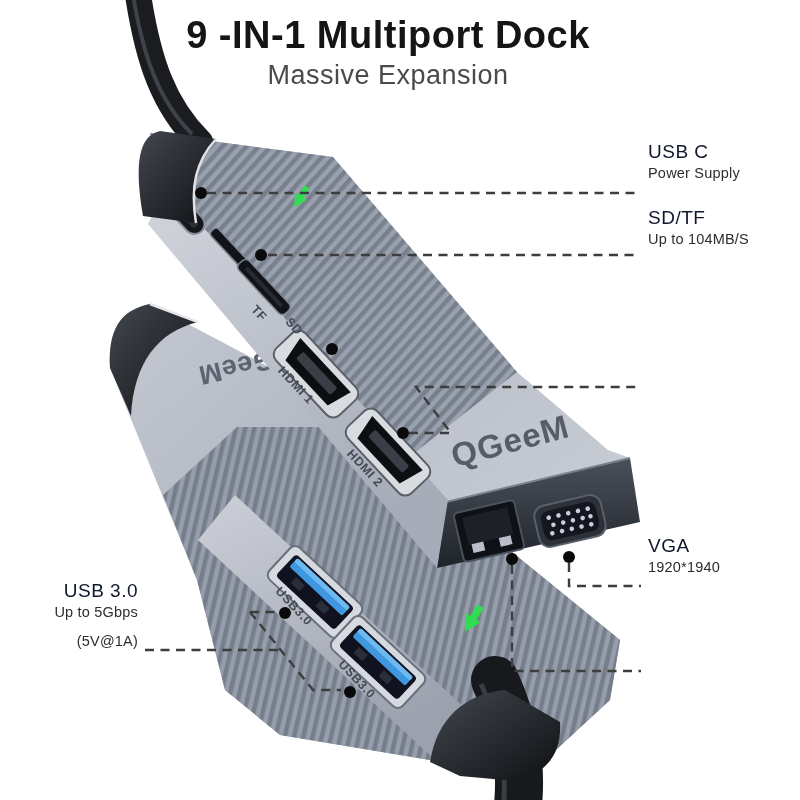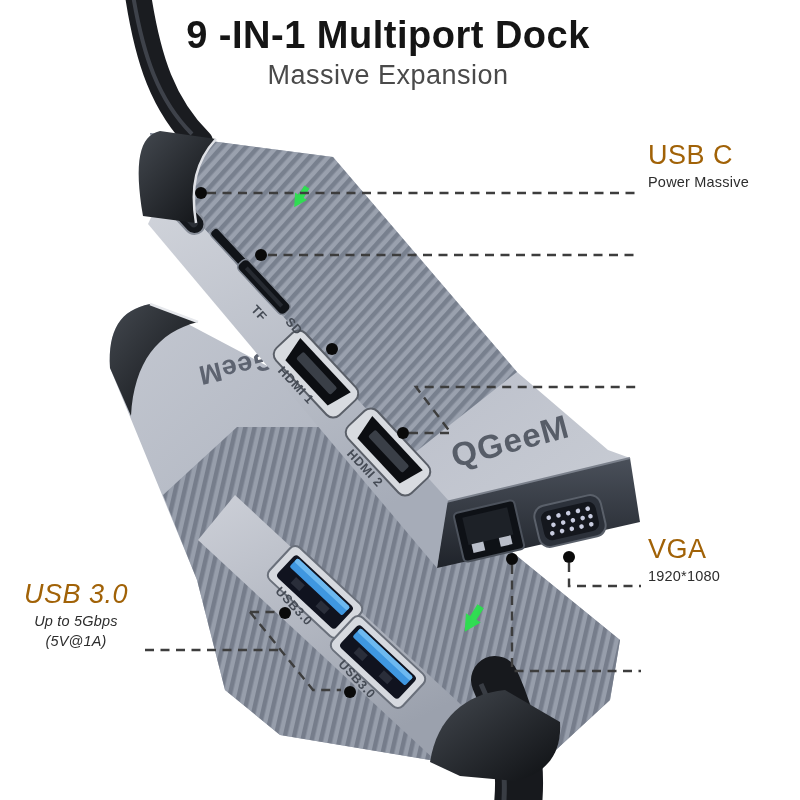--- a/index.html
+++ b/index.html
@@ -4,24 +4,24 @@
 <style>
   html,body{margin:0;padding:0;background:#ffffff;}
   .scene{position:relative;width:800px;height:800px;background:#ffffff;overflow:hidden;
          font-family:"Liberation Sans",sans-serif;}
   svg{position:absolute;left:0;top:0;}
   .title-wrap{position:absolute;left:0;top:14px;width:800px;text-align:center;
               transform:translateX(-12px);z-index:5;}
   .title-main{font-size:38px;font-weight:700;color:#151515;letter-spacing:.5px;}
   .title-sub{font-size:27px;font-weight:400;color:#4a4a4a;margin-top:3px;letter-spacing:.5px;}
   .callout{position:absolute;z-index:6;}
-  .co-main{font-size:27px;font-weight:400;color:#a16207;line-height:1.02;letter-spacing:.5px;}
+  .co-main{font-size:19px;font-weight:400;color:#0f172a;line-height:1.02;letter-spacing:.5px;}
   .co-sub{font-size:14.5px;font-weight:400;color:#2d2d2d;margin-top:4px;letter-spacing:.2px;}
   .co-right{left:648px;text-align:left;}
-  .co-left{left:14px;top:581px;width:124px;text-align:center;font-style:italic;}
+  .co-left{left:14px;top:581px;width:124px;text-align:right;}
   .engraved{font-size:12.5px;font-weight:700;fill:#454b55;letter-spacing:.6px;}
   .logo1{font-size:33px;font-weight:600;fill:#575d68;letter-spacing:1px;}
   .logo2{font-size:27px;font-weight:600;fill:#5d6370;letter-spacing:1px;}
   .leader{stroke:#3d3d3d;stroke-width:2.4;fill:none;stroke-dasharray:9 6.5;}
   .dot{fill:#0a0a0a;}
 </style>
 </head>
 <body>
 
 <div class="scene">
@@ -204,26 +204,30 @@
     </g>
   </svg>
 
   <div class="title-wrap">
     <div class="title-main">9 -IN-1 Multiport Dock</div>
     <div class="title-sub">Massive Expansion</div>
   </div>
 
   <div class="callout co-right" style="top:142px">
     <div class="co-main">USB C</div>
-    <div class="co-sub">Power Massive</div>
+    <div class="co-sub">Power Supply</div>
+  </div>
+  <div class="callout co-right" style="top:208px">
+    <div class="co-main">SD/TF</div>
+    <div class="co-sub">Up to 104MB/S</div>
   </div>
   <div class="callout co-right" style="top:536px">
     <div class="co-main">VGA</div>
-    <div class="co-sub">1920*1080</div>
+    <div class="co-sub">1920*1940</div>
   </div>
 
   <div class="callout co-left">
     <div class="co-main">USB 3.0</div>
     <div class="co-sub">Up to 5Gbps</div>
-    <div class="co-sub" style="margin-top:4px">(5V@1A)</div>
+    <div class="co-sub" style="margin-top:13px">(5V@1A)</div>
   </div>
 
 </div>
 
 </body></html>

